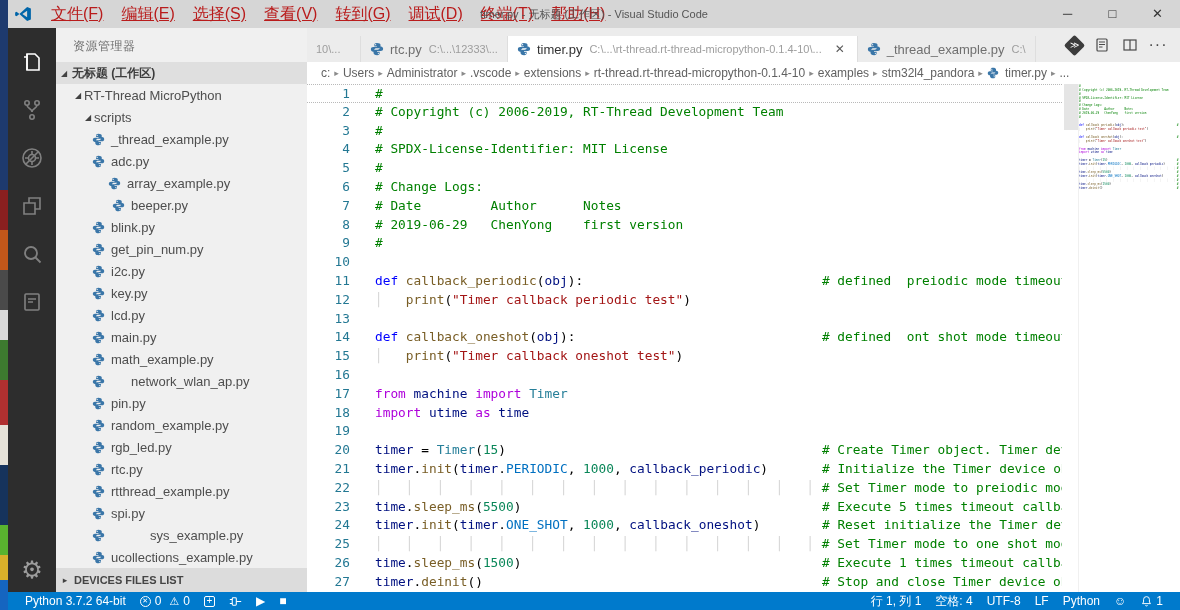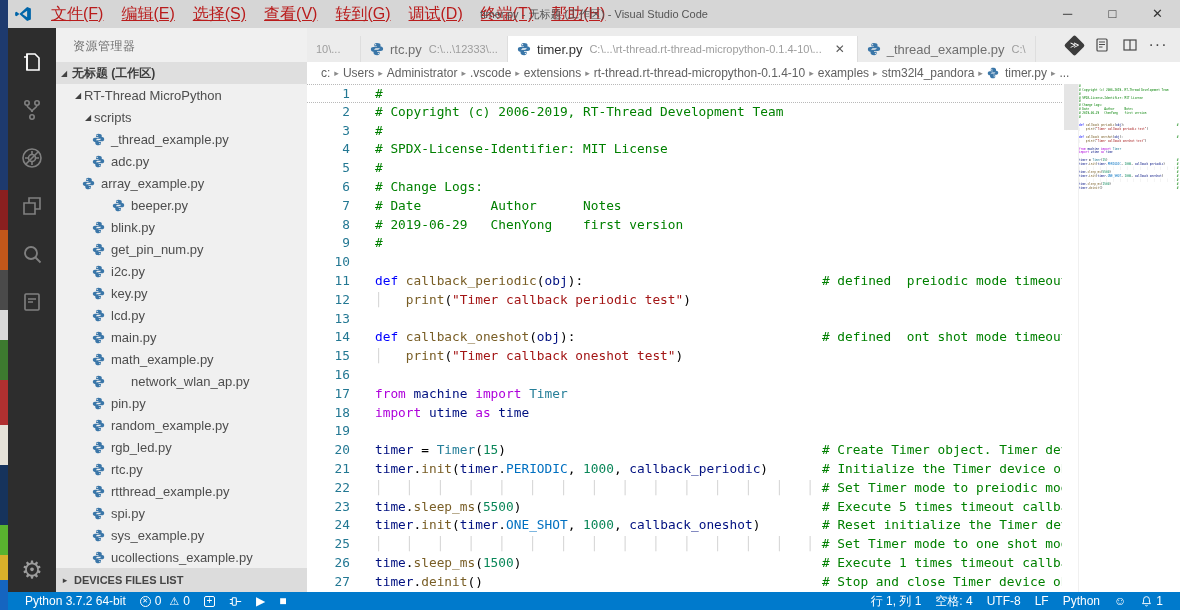--- a/index.html
+++ b/index.html
@@ -204,21 +204,21 @@
               </svg>
               <span>_thread_example.py</span>
             </div>
             <div class="tree-row" style="padding-left: 36px;">
               <svg class="pyicon" viewBox="0 0 16 16">
                 <path fill="#3a76a8" d="M7.9 1C5.8 1 5 1.9 5 3.1V5h3v.7H3.6C2.1 5.7 1 6.7 1 8.3 1 9.9 2.1 11 3.6 11H5V9.3C5 7.9 6 7.2 7.4 7.2H10c1.2 0 2-.8 2-2V3.1C12 1.9 10.5 1 7.9 1zM6.4 2.3a.75.75 0 1 1 0 1.5.75.75 0 0 1 0-1.5z"></path>
                 <path fill="#3a76a8" d="M8.1 15c2.1 0 2.9-.9 2.9-2.1V11H8v-.7h4.4c1.5 0 2.6-1 2.6-2.6C15 6.1 13.9 5 12.4 5H11v1.7c0 1.4-1 2.1-2.4 2.1H6c-1.2 0-2 .8-2 2v1.1C4 14.1 5.5 15 8.1 15zm1.5-1.3a.75.75 0 1 1 0-1.5.75.75 0 0 1 0 1.5z"></path>
               </svg>
               <span>adc.py</span>
             </div>
-            <div class="tree-row" style="padding-left: 26px;">
+            <div class="tree-row" style="padding-left: 52px;">
               <svg class="pyicon" viewBox="0 0 16 16">
                 <path fill="#3a76a8" d="M7.9 1C5.8 1 5 1.9 5 3.1V5h3v.7H3.6C2.1 5.7 1 6.7 1 8.3 1 9.9 2.1 11 3.6 11H5V9.3C5 7.9 6 7.2 7.4 7.2H10c1.2 0 2-.8 2-2V3.1C12 1.9 10.5 1 7.9 1zM6.4 2.3a.75.75 0 1 1 0 1.5.75.75 0 0 1 0-1.5z"></path>
                 <path fill="#3a76a8" d="M8.1 15c2.1 0 2.9-.9 2.9-2.1V11H8v-.7h4.4c1.5 0 2.6-1 2.6-2.6C15 6.1 13.9 5 12.4 5H11v1.7c0 1.4-1 2.1-2.4 2.1H6c-1.2 0-2 .8-2 2v1.1C4 14.1 5.5 15 8.1 15zm1.5-1.3a.75.75 0 1 1 0-1.5.75.75 0 0 1 0 1.5z"></path>
               </svg>
               <span>array_example.py</span>
             </div>
             <div class="tree-row" style="padding-left: 56px;">
               <svg class="pyicon" viewBox="0 0 16 16">
                 <path fill="#3a76a8" d="M7.9 1C5.8 1 5 1.9 5 3.1V5h3v.7H3.6C2.1 5.7 1 6.7 1 8.3 1 9.9 2.1 11 3.6 11H5V9.3C5 7.9 6 7.2 7.4 7.2H10c1.2 0 2-.8 2-2V3.1C12 1.9 10.5 1 7.9 1zM6.4 2.3a.75.75 0 1 1 0 1.5.75.75 0 0 1 0-1.5z"></path>
                 <path fill="#3a76a8" d="M8.1 15c2.1 0 2.9-.9 2.9-2.1V11H8v-.7h4.4c1.5 0 2.6-1 2.6-2.6C15 6.1 13.9 5 12.4 5H11v1.7c0 1.4-1 2.1-2.4 2.1H6c-1.2 0-2 .8-2 2v1.1C4 14.1 5.5 15 8.1 15zm1.5-1.3a.75.75 0 1 1 0-1.5.75.75 0 0 1 0 1.5z"></path>
@@ -316,21 +316,21 @@
               </svg>
               <span>rtthread_example.py</span>
             </div>
             <div class="tree-row" style="padding-left: 36px;">
               <svg class="pyicon" viewBox="0 0 16 16">
                 <path fill="#3a76a8" d="M7.9 1C5.8 1 5 1.9 5 3.1V5h3v.7H3.6C2.1 5.7 1 6.7 1 8.3 1 9.9 2.1 11 3.6 11H5V9.3C5 7.9 6 7.2 7.4 7.2H10c1.2 0 2-.8 2-2V3.1C12 1.9 10.5 1 7.9 1zM6.4 2.3a.75.75 0 1 1 0 1.5.75.75 0 0 1 0-1.5z"></path>
                 <path fill="#3a76a8" d="M8.1 15c2.1 0 2.9-.9 2.9-2.1V11H8v-.7h4.4c1.5 0 2.6-1 2.6-2.6C15 6.1 13.9 5 12.4 5H11v1.7c0 1.4-1 2.1-2.4 2.1H6c-1.2 0-2 .8-2 2v1.1C4 14.1 5.5 15 8.1 15zm1.5-1.3a.75.75 0 1 1 0-1.5.75.75 0 0 1 0 1.5z"></path>
               </svg>
               <span>spi.py</span>
             </div>
-            <div class="tree-row" style="padding-left: 36px;">
+            <div class="tree-row" style="padding-left: 36px; gap: 39px;">
               <svg class="pyicon" viewBox="0 0 16 16">
                 <path fill="#3a76a8" d="M7.9 1C5.8 1 5 1.9 5 3.1V5h3v.7H3.6C2.1 5.7 1 6.7 1 8.3 1 9.9 2.1 11 3.6 11H5V9.3C5 7.9 6 7.2 7.4 7.2H10c1.2 0 2-.8 2-2V3.1C12 1.9 10.5 1 7.9 1zM6.4 2.3a.75.75 0 1 1 0 1.5.75.75 0 0 1 0-1.5z"></path>
                 <path fill="#3a76a8" d="M8.1 15c2.1 0 2.9-.9 2.9-2.1V11H8v-.7h4.4c1.5 0 2.6-1 2.6-2.6C15 6.1 13.9 5 12.4 5H11v1.7c0 1.4-1 2.1-2.4 2.1H6c-1.2 0-2 .8-2 2v1.1C4 14.1 5.5 15 8.1 15zm1.5-1.3a.75.75 0 1 1 0-1.5.75.75 0 0 1 0 1.5z"></path>
               </svg>
               <span>sys_example.py</span>
             </div>
             <div class="tree-row" style="padding-left: 36px;">
               <svg class="pyicon" viewBox="0 0 16 16">
                 <path fill="#3a76a8" d="M7.9 1C5.8 1 5 1.9 5 3.1V5h3v.7H3.6C2.1 5.7 1 6.7 1 8.3 1 9.9 2.1 11 3.6 11H5V9.3C5 7.9 6 7.2 7.4 7.2H10c1.2 0 2-.8 2-2V3.1C12 1.9 10.5 1 7.9 1zM6.4 2.3a.75.75 0 1 1 0 1.5.75.75 0 0 1 0-1.5z"></path>
                 <path fill="#3a76a8" d="M8.1 15c2.1 0 2.9-.9 2.9-2.1V11H8v-.7h4.4c1.5 0 2.6-1 2.6-2.6C15 6.1 13.9 5 12.4 5H11v1.7c0 1.4-1 2.1-2.4 2.1H6c-1.2 0-2 .8-2 2v1.1C4 14.1 5.5 15 8.1 15zm1.5-1.3a.75.75 0 1 1 0-1.5.75.75 0 0 1 0 1.5z"></path>

